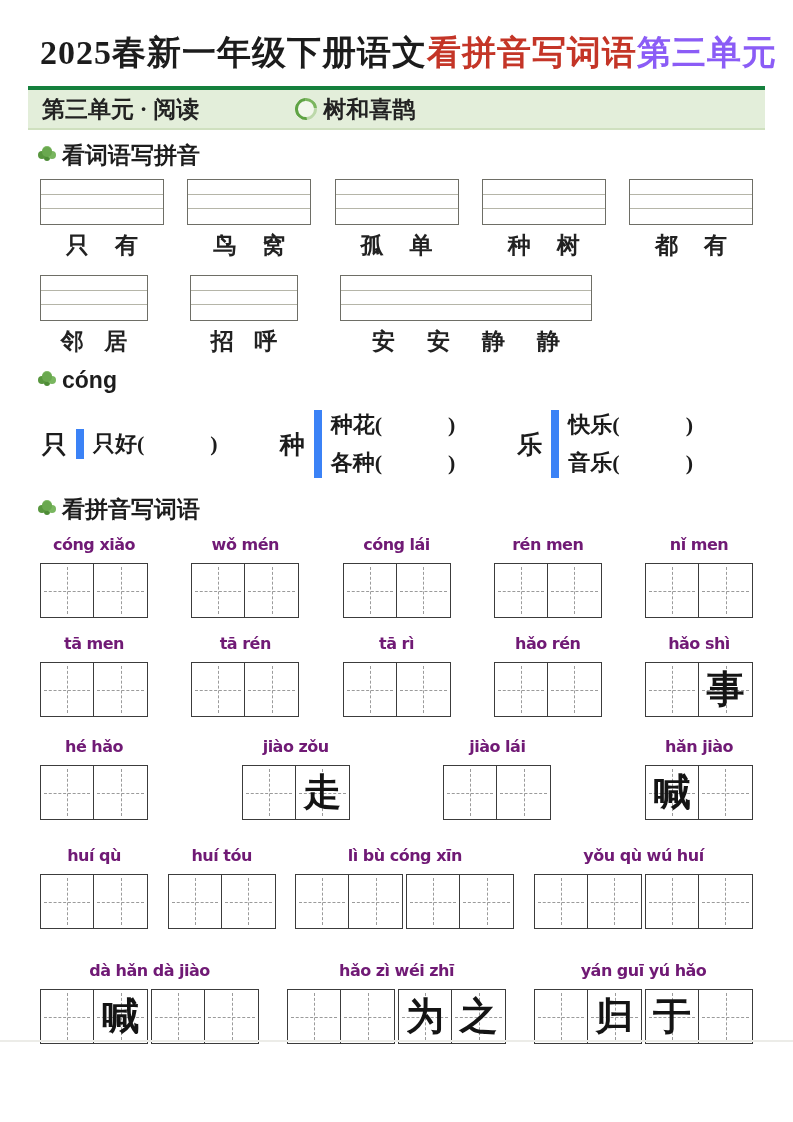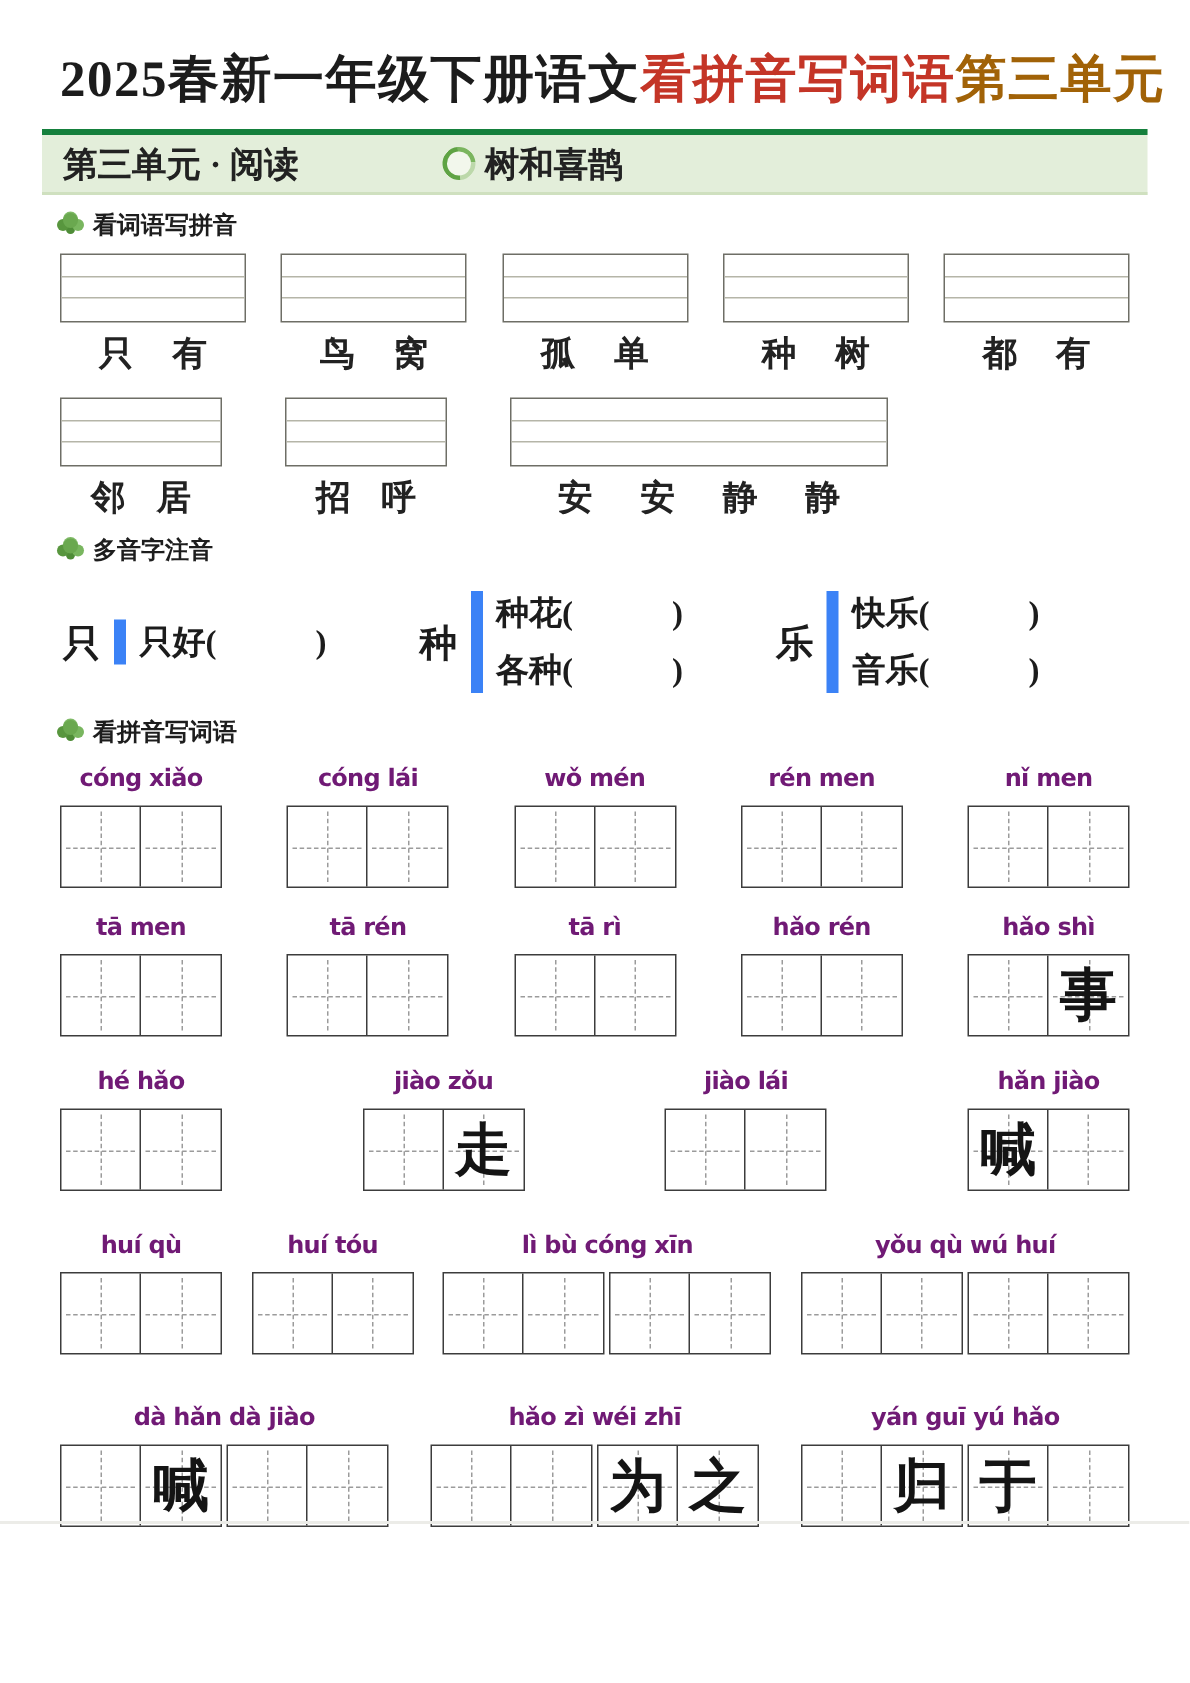--- a/index.html
+++ b/index.html
@@ -7,38 +7,38 @@
     width:793px;height:1122px;background:#ffffff;position:relative;overflow:hidden;
     font-family:"Liberation Sans","DejaVu Sans",sans-serif;color:#1c1c1c;
   }
   .page{padding:0 40px;position:relative;}
   
   .title{
     margin-top:30px;text-align:center;font-family:"Liberation Serif","DejaVu Serif",serif;
     font-weight:900;font-size:34px;letter-spacing:1px;white-space:nowrap;
   }
   .title .t-red{color:#c43527;}
-  .title .t-blue{color:#a16207;}
+  .title .t-blue{color:#8b5cf6;}
   
   .banner{
     margin:10px -12px 0 -12px;height:38px;background:#e3eeda;
     border-top:4px solid #15803d;border-bottom:2px solid #cfe0bf;
     display:flex;align-items:center;padding:0 14px;
     font-family:"Liberation Serif","DejaVu Serif",serif;font-weight:700;font-size:23px;color:#222;
   }
   .banner .lesson-wrap{display:flex;align-items:center;margin-left:96px;gap:6px;}
   .ring-icon{
     width:22px;height:22px;border-radius:50%;display:inline-block;box-sizing:border-box;
     border:3.5px solid #5fa344;border-right-color:#bcd8aa;border-top-color:#7ab55e;
     transform:rotate(40deg);background:#f2f7ec;
   }
   
   .sec-head{
     display:flex;align-items:center;margin:10px 0 8px 0;
-    font-family:Liberation Sans, sans-serif;font-weight:900;font-size:16px;color:#1d1d1d;
+    font-family:Liberation Sans, sans-serif;font-weight:900;font-size:23px;color:#1d1d1d;
   }
   .tree-icon{
     width:10px;height:10px;background:#6aa84f;border-radius:50%;display:inline-block;
     box-shadow:-5px 3px 0 -1px #58963e,5px 3px 0 -1px #79b65f,0 6px 0 -2px #4e8c37,0 -1px 0 0 #7fba66;
     margin:0 10px 8px 2px;
   }
   
   .pl-row{display:flex;justify-content:space-between;}
   .pl-row2{display:flex;gap:42px;margin-top:14px;}
   .pl-item{display:flex;flex-direction:column;}
@@ -170,21 +170,21 @@
         <span>安</span>
         <span>安</span>
         <span>静</span>
         <span>静</span>
       </div>
     </div>
   </div>
 
   <div class="sec-head">
     <span class="tree-icon"></span>
-    <span>多音字注音</span>
+    <span>cóng</span>
   </div>
 
   <div class="dyz-row">
     <div class="dyz-group">
       <span class="dyz-char">只</span>
       <span class="dyz-lines">
         <span>只好(　　　)</span>
       </span>
     </div>
     <div class="dyz-group">
@@ -210,28 +210,28 @@
 
   <div class="py-row mt1">
     <div class="py-item">
       <div class="py-label">cóng xiǎo</div>
       <div class="tian">
           <div class="cell"></div>
           <div class="cell"></div>
         </div>
     </div>
     <div class="py-item">
+      <div class="py-label">wǒ mén</div>
+      <div class="tian">
+          <div class="cell"></div>
+          <div class="cell"></div>
+        </div>
+    </div>
+    <div class="py-item">
       <div class="py-label">cóng lái</div>
-      <div class="tian">
-          <div class="cell"></div>
-          <div class="cell"></div>
-        </div>
-    </div>
-    <div class="py-item">
-      <div class="py-label">wǒ mén</div>
       <div class="tian">
           <div class="cell"></div>
           <div class="cell"></div>
         </div>
     </div>
     <div class="py-item">
       <div class="py-label">rén men</div>
       <div class="tian">
           <div class="cell"></div>
           <div class="cell"></div>

